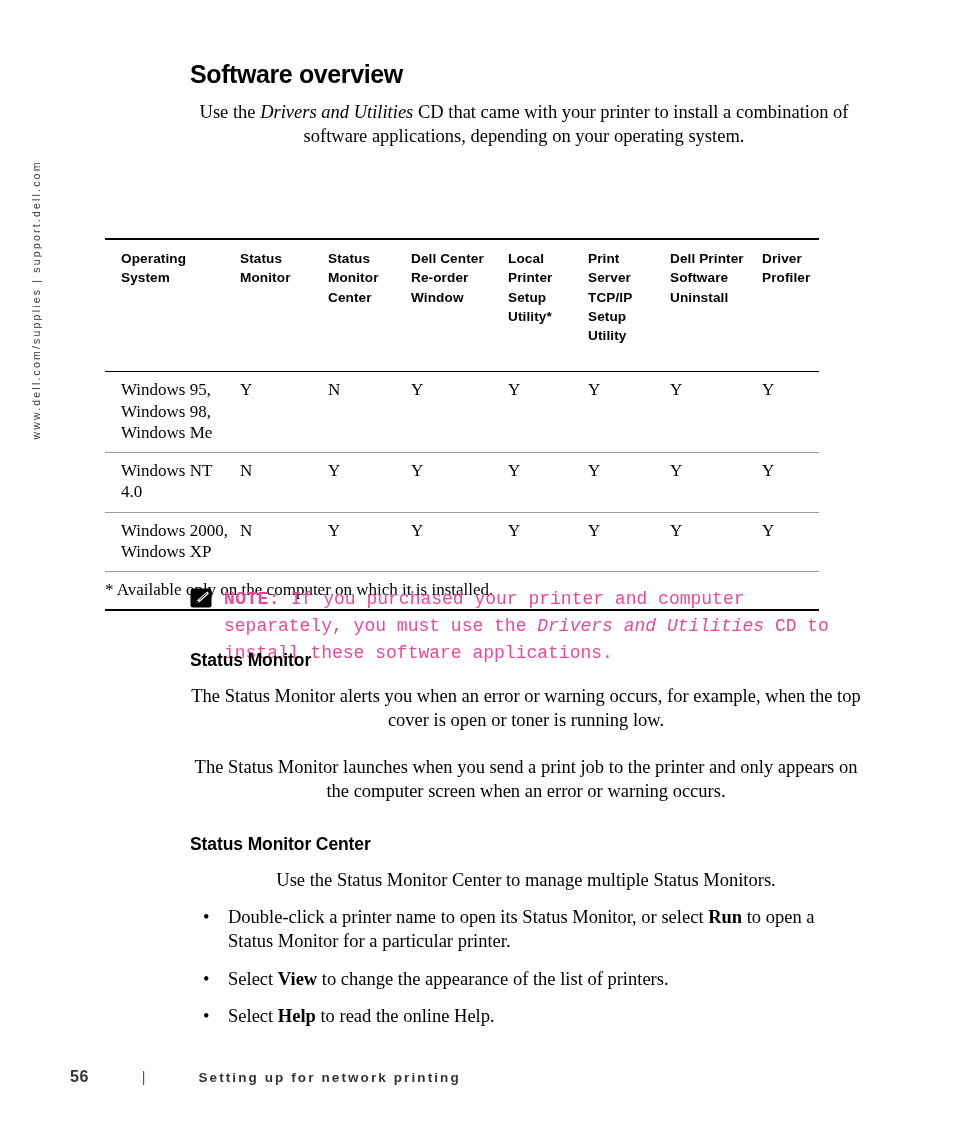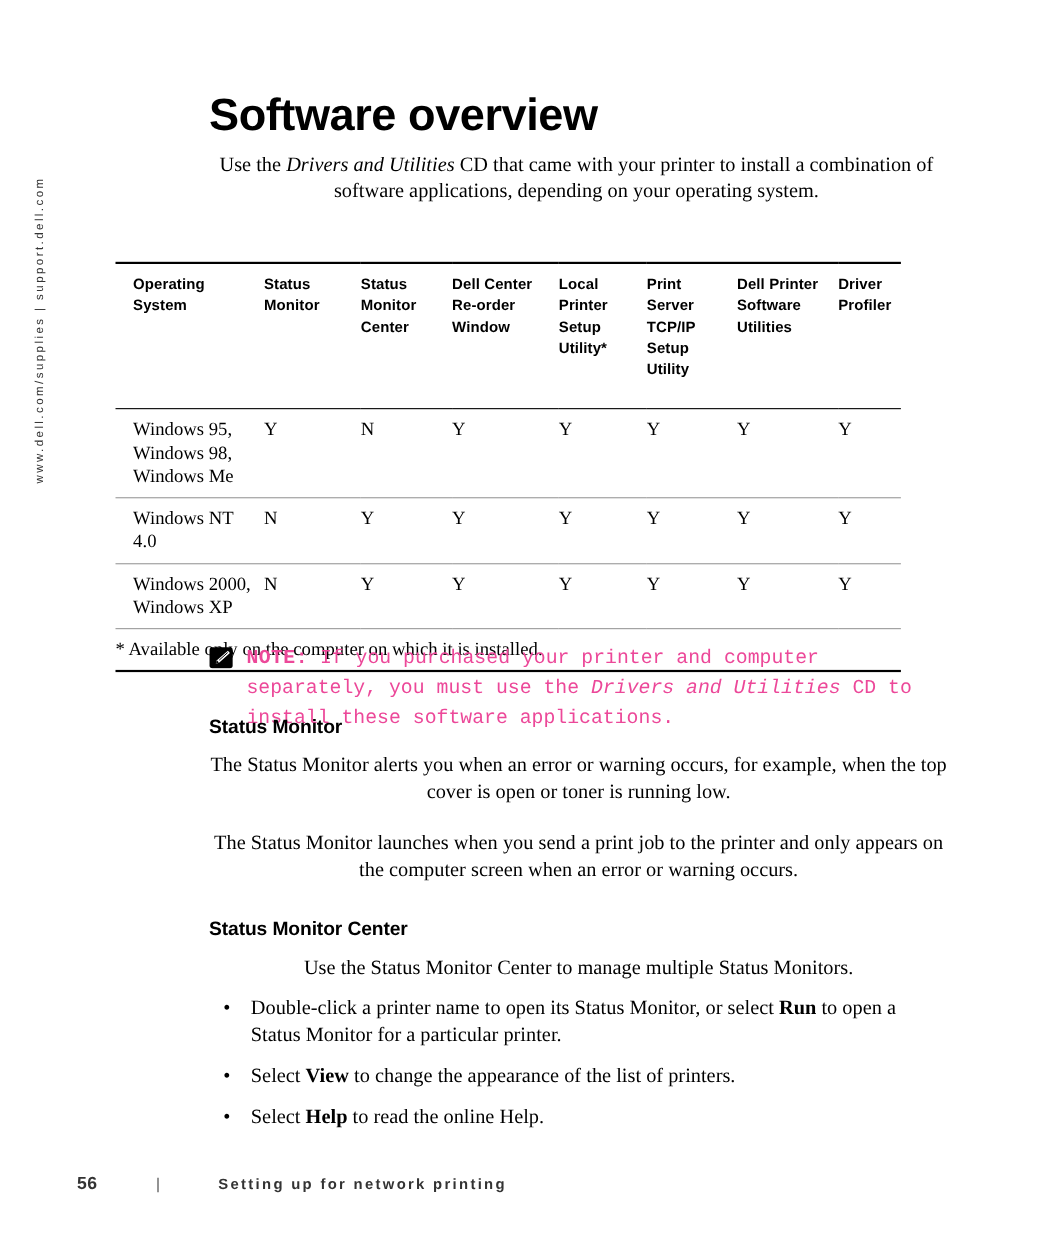--- a/index.html
+++ b/index.html
@@ -41,24 +41,24 @@
   #content {
     position: absolute;
     left: 190px;
     top: 0;
     width: 668px;
   }
 
   h1#page-title {
     font-family: "Liberation Sans", sans-serif;
     font-weight: bold;
-    font-size: 41px;
+    font-size: 25px;
     letter-spacing: -0.4px;
     margin: 0;
-    padding-top: 84px;
+    padding-top: 62px;
     line-height: 1.0;
   }
 
   p.body-text {
     font-size: 18.5px;
     line-height: 1.28;
     margin: 14px 0 0 0;
     text-align: center;
   }
   p.body-text .ital { font-style: italic; }
@@ -231,21 +231,21 @@
       <col style="width:57px">
     </colgroup>
     <thead>
       <tr>
         <th class="first-col">Operating System</th>
         <th>Status Monitor</th>
         <th>Status Monitor Center</th>
         <th>Dell Center Re-order Window</th>
         <th>Local Printer Setup Utility*</th>
         <th>Print Server TCP/IP Setup Utility</th>
-        <th>Dell Printer Software Utilities</th>
+        <th>Dell Printer Software Uninstall</th>
         <th>Driver Profiler</th>
       </tr>
     </thead>
     <tbody>
       <tr>
         <td class="first-col">Windows 95, Windows 98, Windows Me</td>
         <td>Y</td>
         <td>N</td>
         <td>Y</td>
         <td>Y</td>

